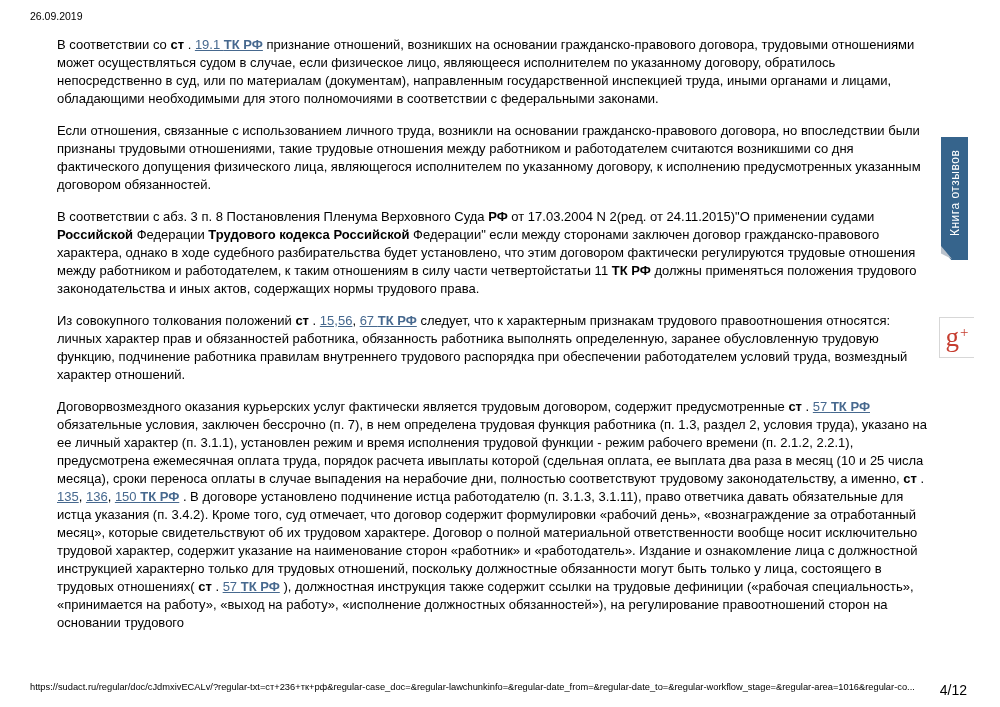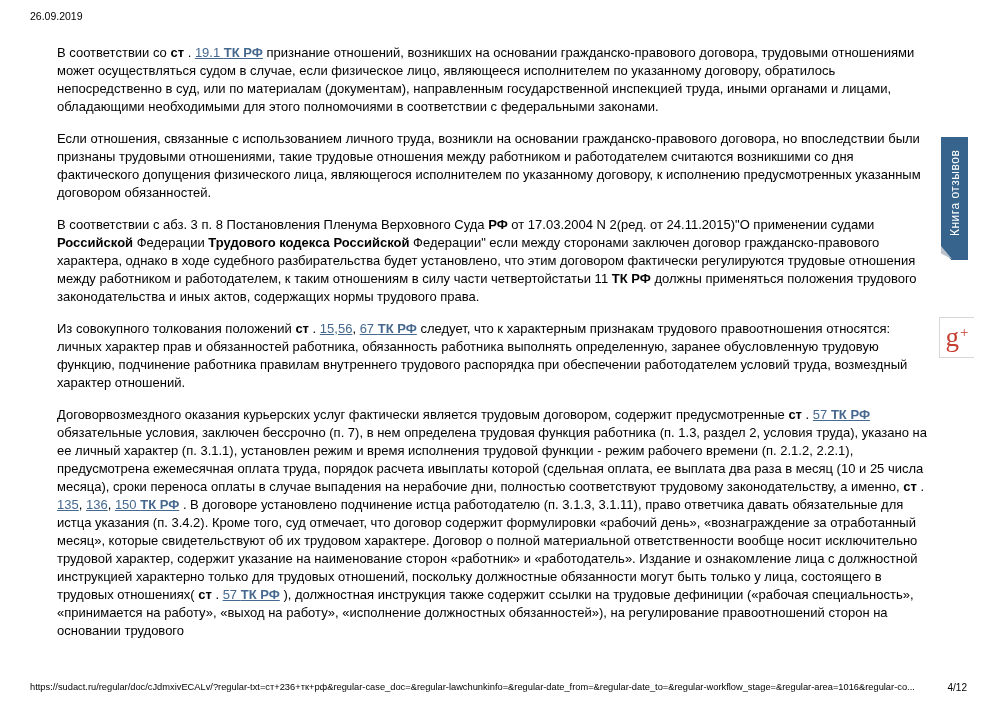--- a/index.html
+++ b/index.html
@@ -22,21 +22,21 @@
   .hdr-date {
     position: absolute; left: 30px; top: 10px;
     font-size: 10.5px; color: #000; white-space: nowrap;
   }
   .hdr-title {
     position: absolute; left: 120px; right: 120px; top: 10px;
     text-align: center; font-size: 10.5px; color: #000; white-space: nowrap; overflow: hidden;
   }
   
   .content {
-    position: absolute; left: 57px; top: 44px; width: 878px;
+    position: absolute; left: 57px; top: 36px; width: 878px;
   }
   .content p {
     font-size: 13px; line-height: 18px; margin: 0 0 14px 0; color: #000;
     text-align: left;
   }
   .bold { font-weight: bold; }
   a.law-link {
     color: var(--link-color);
     text-decoration: underline;
     cursor: pointer;
@@ -77,21 +77,21 @@
   .gplus .gplus-plus {
     font-size: 15px; vertical-align: 9px; margin-left: 1px;
   }
   
   .ftr-url {
     position: absolute; left: 30px; top: 682px;
     font-size: 9.3px; color: #000; white-space: nowrap; text-align: right;
   }
   .ftr-page {
     position: absolute; right: 33px; top: 682px;
-    font-size: 10px; color: #000;
+    font-size: 14px; color: #000;
   }
 </style>
 </head>
 <body>
 
 <div class="page">
 
   <div class="hdr-date">26.09.2019</div>
 
   <div class="content">

